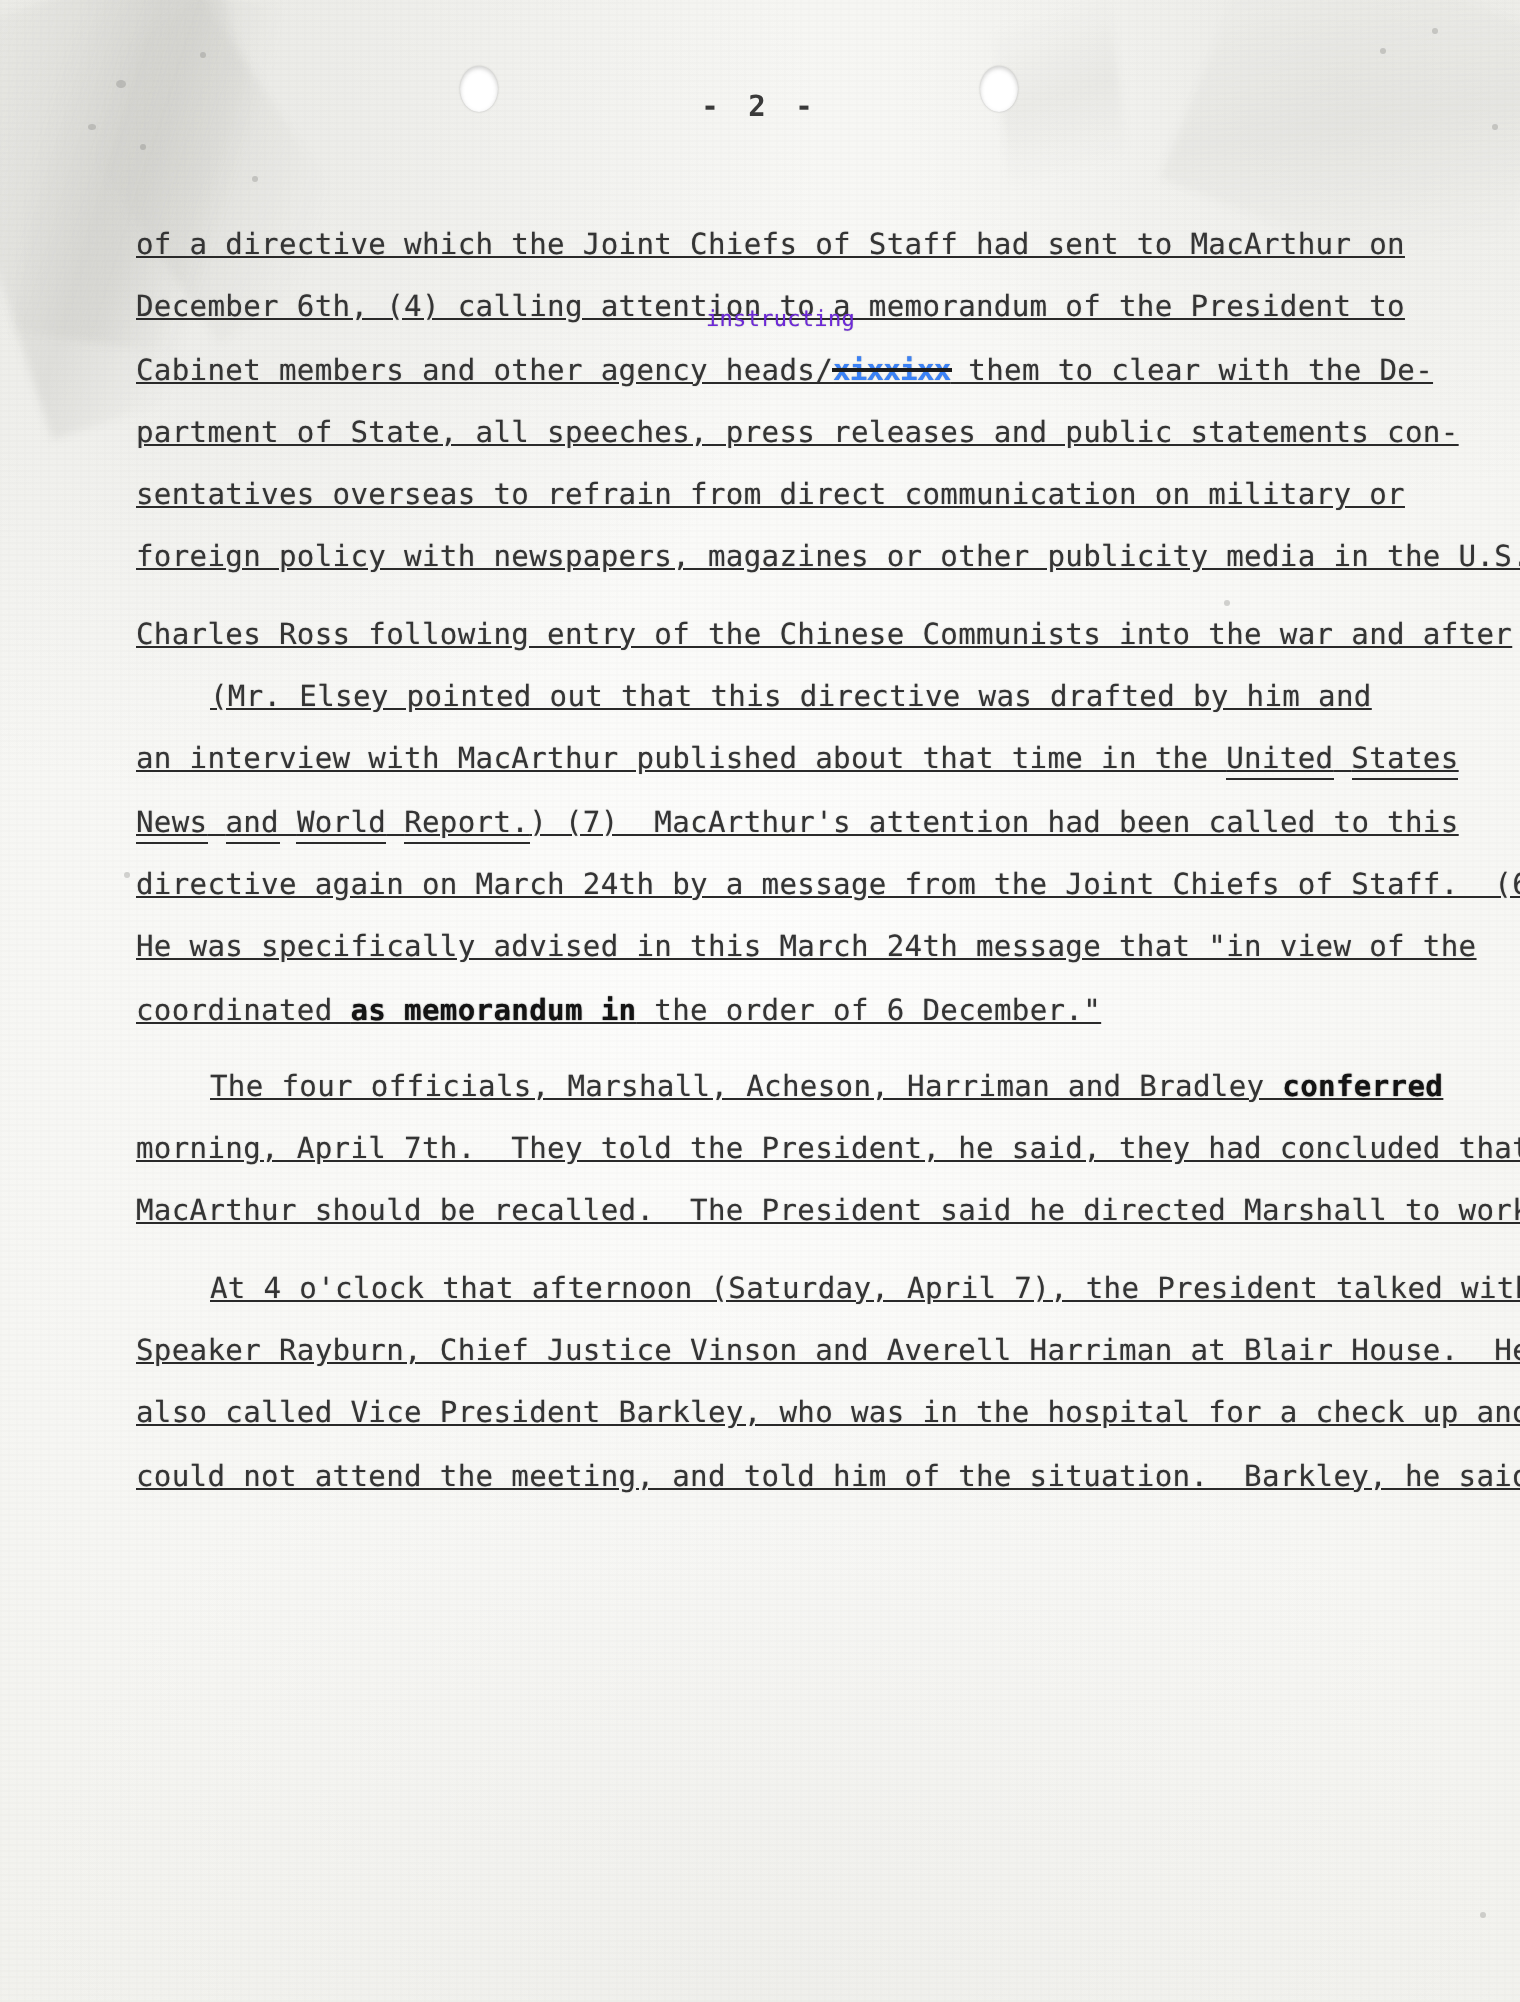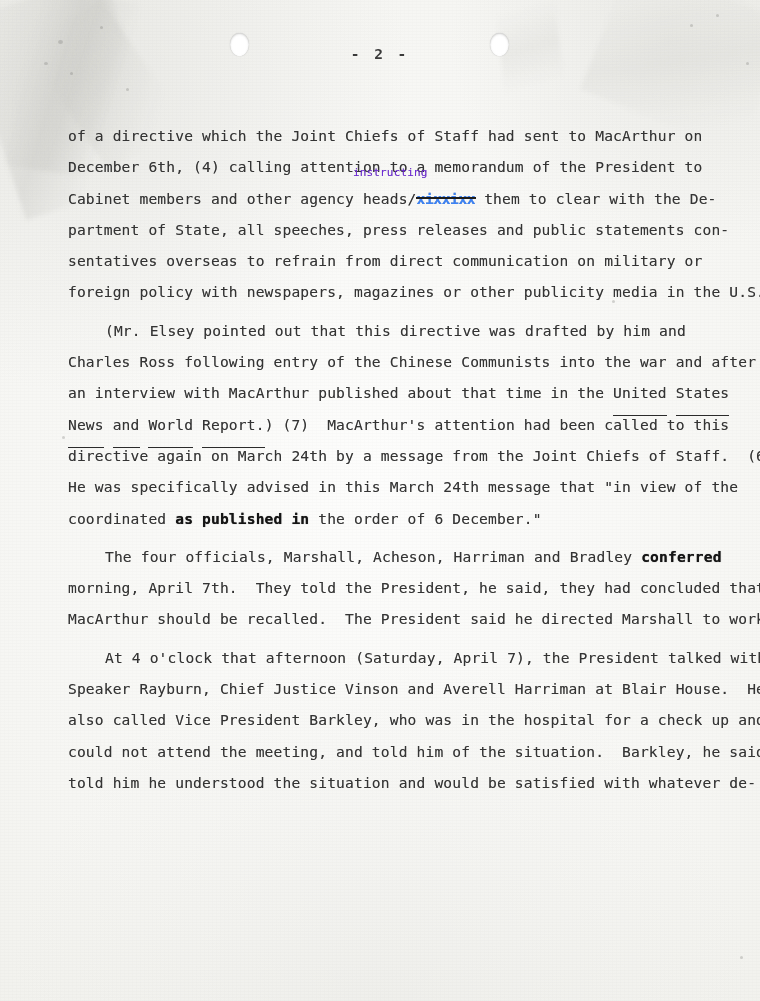--- a/index.html
+++ b/index.html
@@ -93,22 +93,23 @@
     top: 46px;
     text-align: center;
     font-size: 14.5px;
     letter-spacing: 3px;
     color: #3a3a3a;
     font-weight: 700;
   }
   .body {
     position: absolute;
     left: 68px;
-    top: 120px;
+    top: 107px;
     width: 648px;
+    text-decoration: underline;
   }
   .ln {
     position: relative;
     height: 31.3px;
     font-size: 14.6px;
     line-height: 31.3px;
     white-space: pre;
     color: #343434;
     letter-spacing: 0.15px;
     text-shadow: 0 0 0.6px rgba(60,60,60,0.45);
@@ -139,21 +140,21 @@
     position: absolute;
     left: -1px; right: -1px;
     top: 50%;
     height: 2px;
     background: #1c1c1c;
     transform: translateY(-1px);
   }
   
   .uline {
     border-bottom: 1.6px solid #2b2b2b;
-    padding-bottom: 14px;
+    padding-bottom: 1px;
   }
   
   .dark {
     color: #141414;
     font-weight: 700;
     text-shadow: 0 0 0.7px rgba(20,20,20,0.8);
   }
   .blot {
     color: #141414;
     font-weight: 700;
@@ -200,42 +201,41 @@
         <div class="ln">December 6th, (4) calling attention to a memorandum of the President to</div>
         <div class="ln"><span class="interline">instructing</span><span>Cabinet members and other agency heads/</span><span class="struck">xixxixx</span><span> them to clear with the De-</span></div>
         <div class="ln">partment of State, all speeches, press releases and public statements con-</div>
         <div class="ln">sentatives overseas to refrain from direct communication on military or</div>
         <div class="ln">foreign policy with newspapers, magazines or other publicity media in the U.S.</div>
       </div>
 
       <div class="gap"></div>
 
       <div>
+        <div class="ln">Charles Ross following entry of the Chinese Communists into the war and after</div>
         <div class="ln indent">(Mr. Elsey pointed out that this directive was drafted by him and</div>
-        <div class="ln">Charles Ross following entry of the Chinese Communists into the war and after</div>
         <div class="ln"><span>an interview with MacArthur published about that time in the </span><span class="uline">United</span><span> </span><span class="uline">States</span></div>
         <div class="ln"><span class="uline">News</span><span> </span><span class="uline">and</span><span> </span><span class="uline">World</span><span> </span><span class="uline">Report.</span><span>) (7)  MacArthur's attention had been called to this</span></div>
         <div class="ln">directive again on March 24th by a message from the Joint Chiefs of Staff.  (6)</div>
         <div class="ln">He was specifically advised in this March 24th message that "in view of the</div>
-        <div class="ln"><span>coordinated </span><span class="dark">as published in</span><span> the order of 6 December."</span></div>
+        <div class="ln"><span>coordinated </span><span class="dark">as memorandum in</span><span> the order of 6 December."</span></div>
       </div>
 
       <div class="gap"></div>
 
       <div>
         <div class="ln indent"><span>The four officials, Marshall, Acheson, Harriman and Bradley </span><span class="dark">conferred</span></div>
         <div class="ln">morning, April 7th.  They told the President, he said, they had concluded that</div>
         <div class="ln">MacArthur should be recalled.  The President said he directed Marshall to work</div>
       </div>
 
       <div class="gap"></div>
 
       <div>
         <div class="ln indent">At 4 o'clock that afternoon (Saturday, April 7), the President talked with</div>
         <div class="ln">Speaker Rayburn, Chief Justice Vinson and Averell Harriman at Blair House.  He</div>
         <div class="ln">also called Vice President Barkley, who was in the hospital for a check up and</div>
         <div class="ln">could not attend the meeting, and told him of the situation.  Barkley, he said,</div>
-        <div class="ln">told him he understood the situation and would be satisfied with whatever de-</div>
       </div>
 
     </div>
   </div>
 </div>
 
 </body></html>

